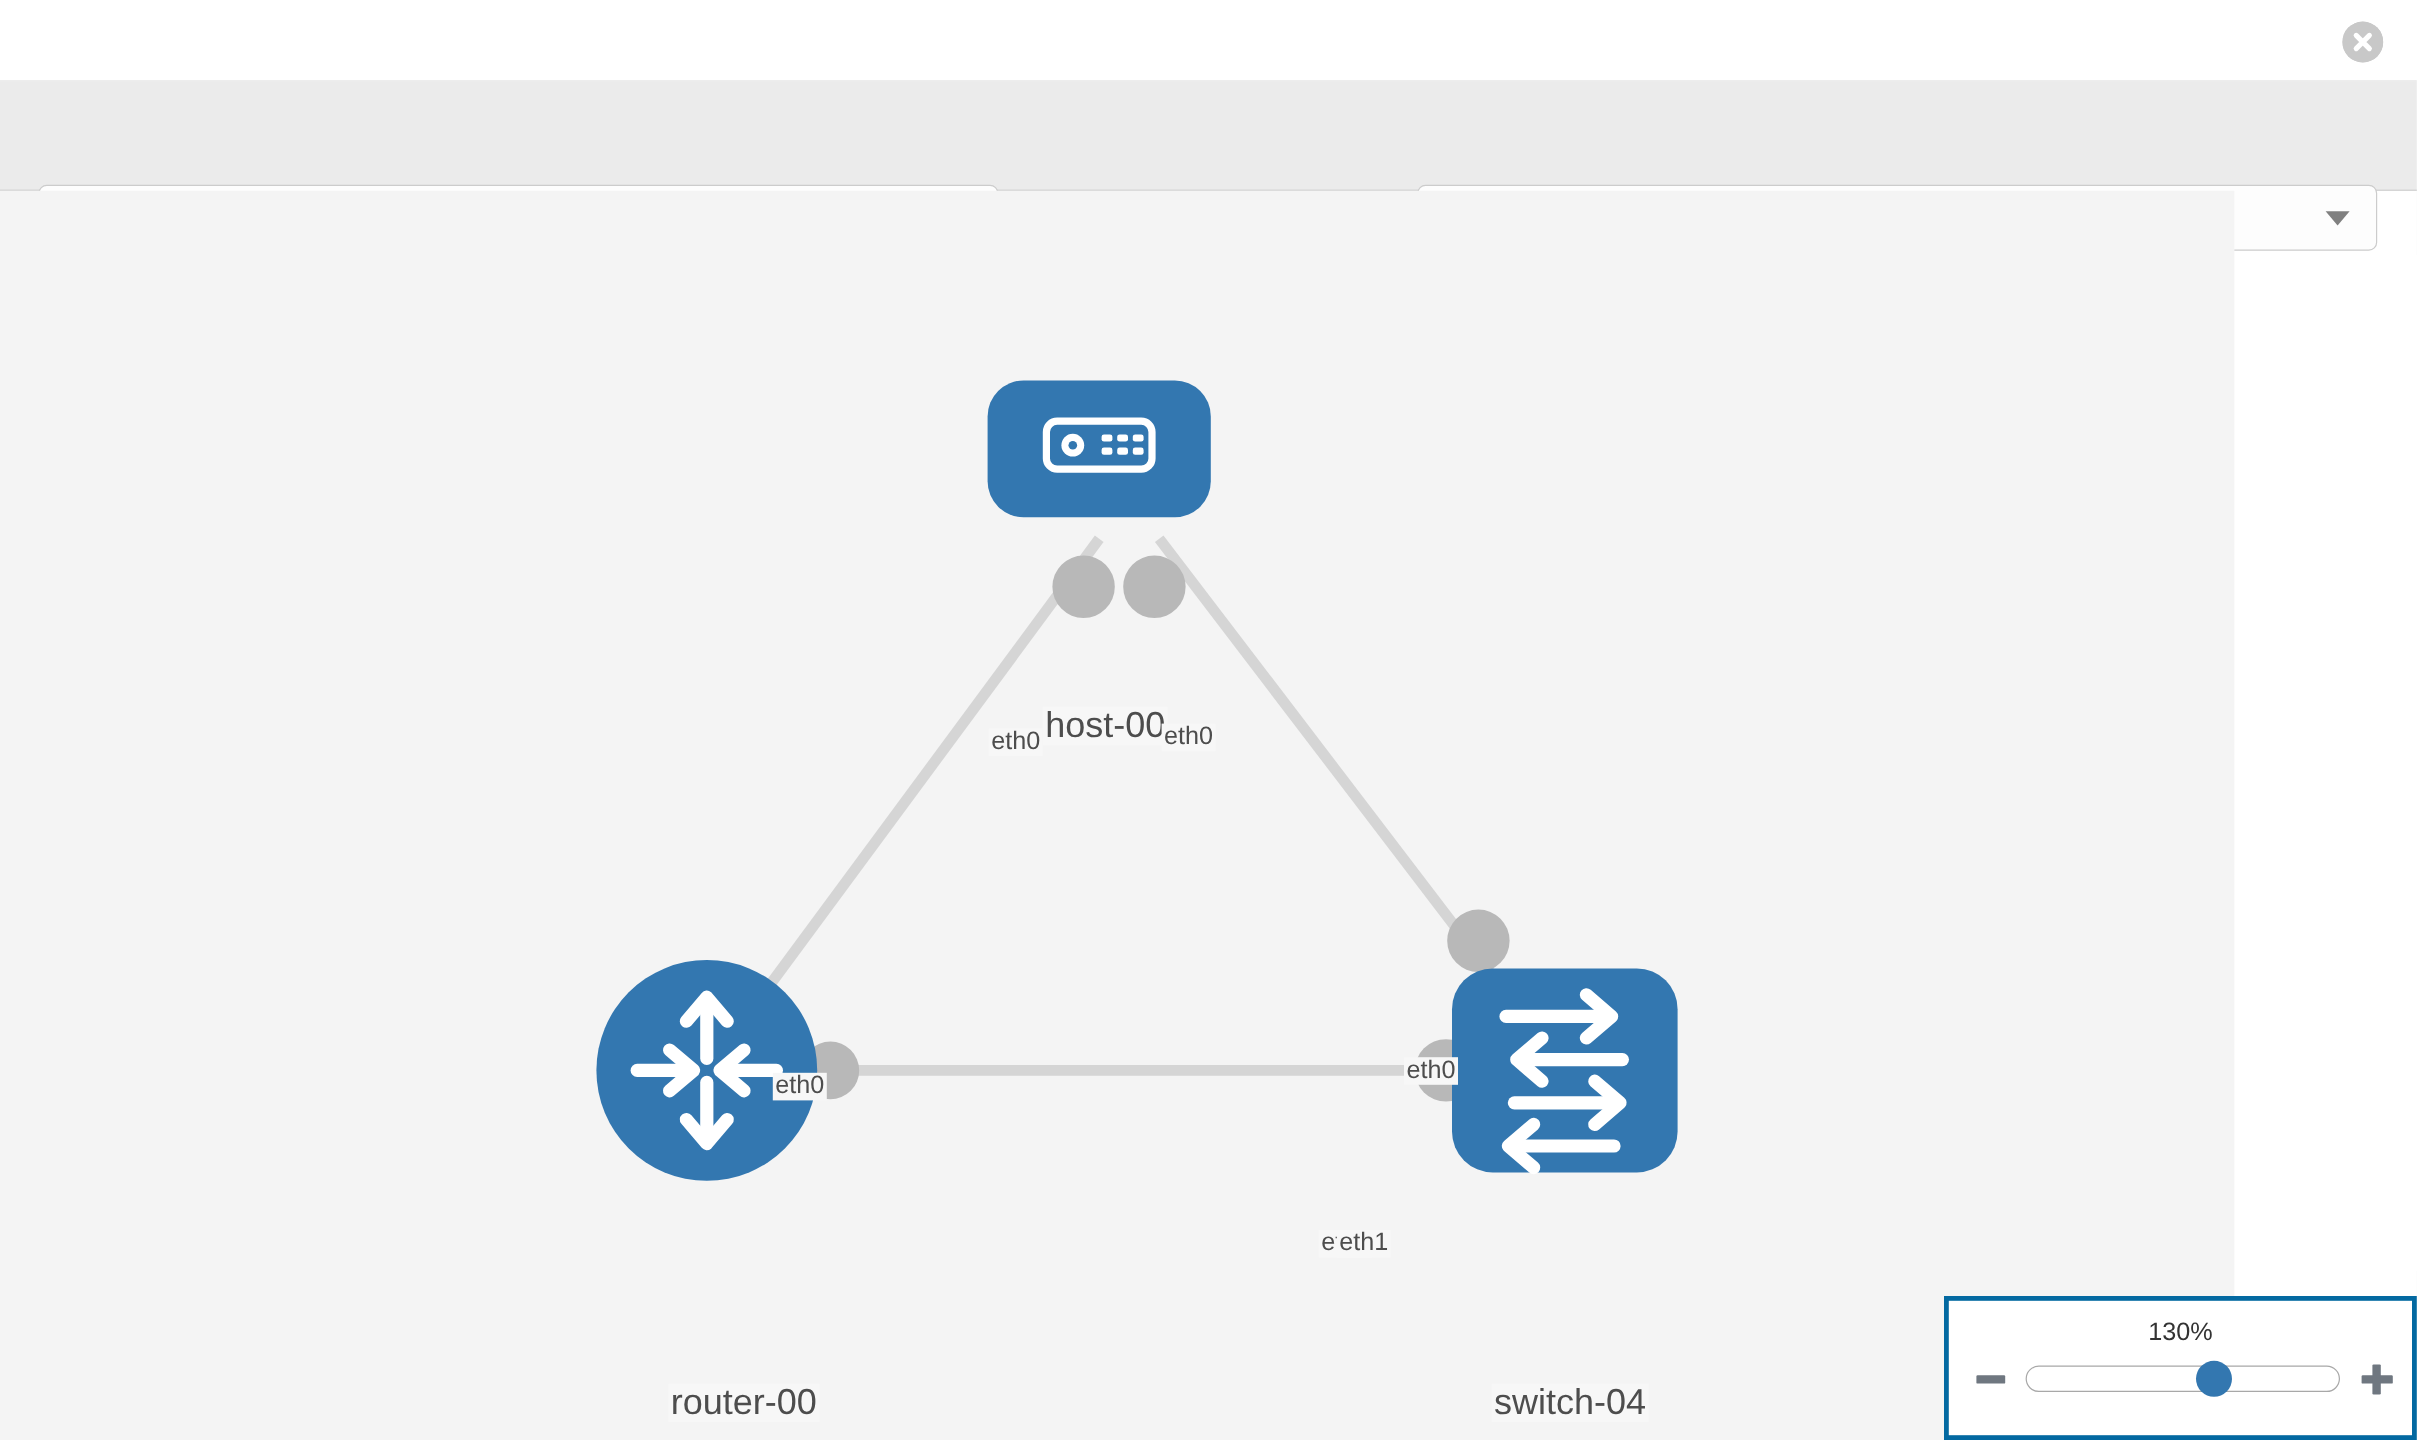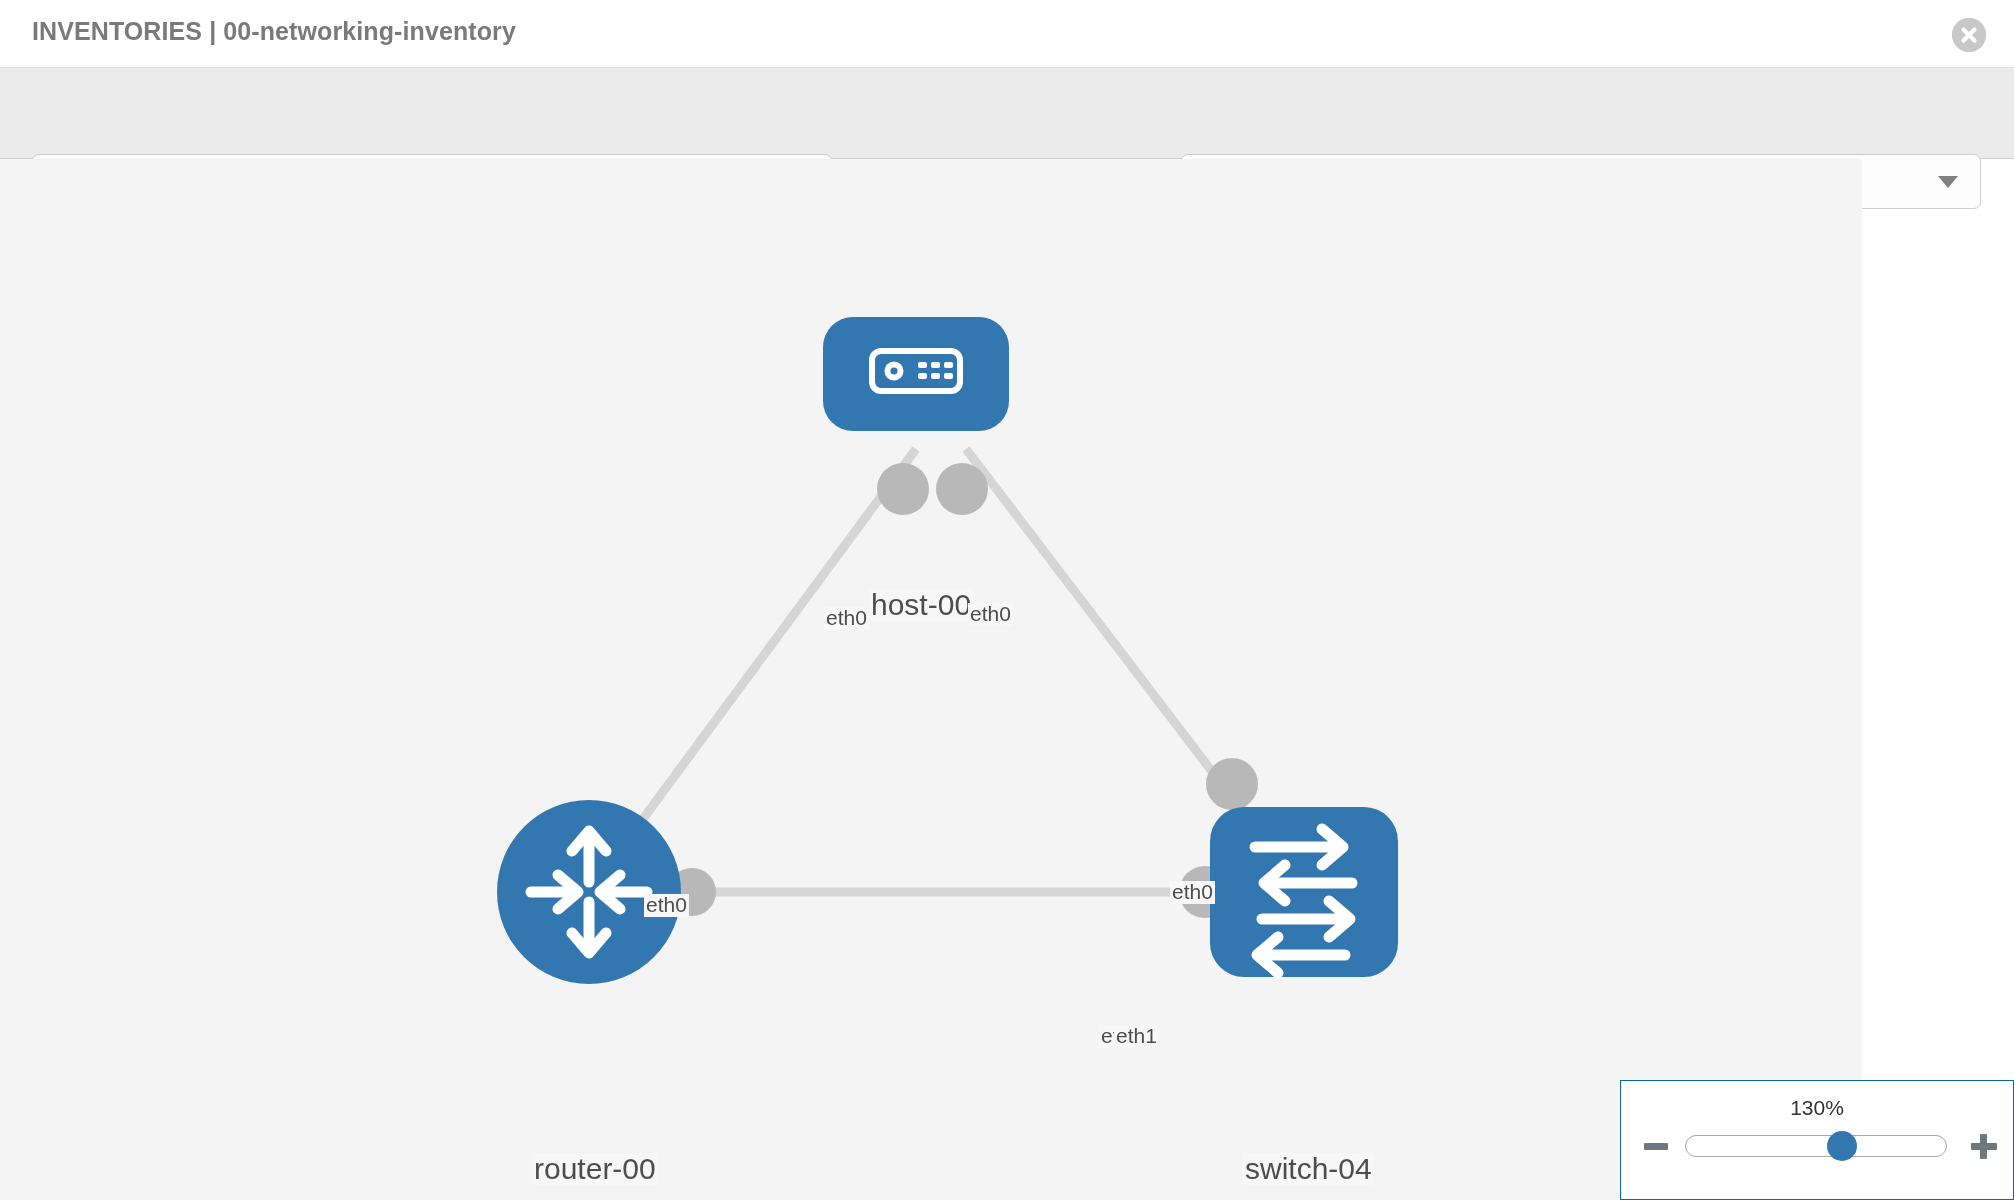--- a/index.html
+++ b/index.html
@@ -121,21 +121,21 @@
   .label-small { font-size: 21px; }
 
   
   .zoom-panel {
     position: absolute;
     left: 1620px;
     top: 1080px;
     width: 394px;
     height: 120px;
     background: #ffffff;
-    border: 1px solid #0369a1;
+    border: 4px solid #0369a1;
     box-sizing: border-box;
   }
   .zoom-pct {
     position: absolute;
     top: 15px;
     left: 0; right: 0;
     text-align: center;
     font-size: 21px;
     color: #333333;
   }
@@ -184,21 +184,20 @@
     height: 30px;
     border-radius: 50%;
     background: #3377b0;
     cursor: pointer;
   }
 </style>
 </head>
 <body>
 
 <div class="header">
-  <div class="header-title">INVENTORIES | 00-networking-inventory</div>
   <div class="close-btn">
     <svg width="34" height="34" viewBox="0 0 34 34">
       <circle cx="17" cy="17" r="17" fill="#c8c8c8"></circle>
       <path d="M11.5 11.5 L22.5 22.5 M22.5 11.5 L11.5 22.5" stroke="#ffffff" stroke-width="4.2" stroke-linecap="round"></path>
     </svg>
   </div>
 </div>
 
 <div class="toolbar">
 
@@ -312,21 +311,21 @@
   <div class="node-label label-small" style="left:968px; top:444px;">eth0</div>
 
   <div class="node-label label-small" style="left:644px; top:735px;">eth0</div>
 
   <div class="node-label label-small" style="left:1170px; top:722px;">eth0</div>
 
   <div class="node-label label-small" style="left:1099px; top:866px;">eth0</div>
 
   <div class="node-label label-small" style="left:1114px; top:866px;">eth1</div>
 
-  <div class="node-label label-big" style="left:532px; top:994px;">router-00</div>
+  <div class="node-label label-big" style="left:557px; top:994px;">router-00</div>
 
   <div class="node-label label-big" style="left:1243px; top:994px;">switch-04</div>
 </div>
 
 <div class="zoom-panel">
   <div class="zoom-pct">130%</div>
   <div class="zoom-minus"></div>
   <div class="zoom-track">
     <div class="zoom-thumb" id="zoom-thumb" style="left: 60%;"></div>
   </div>

